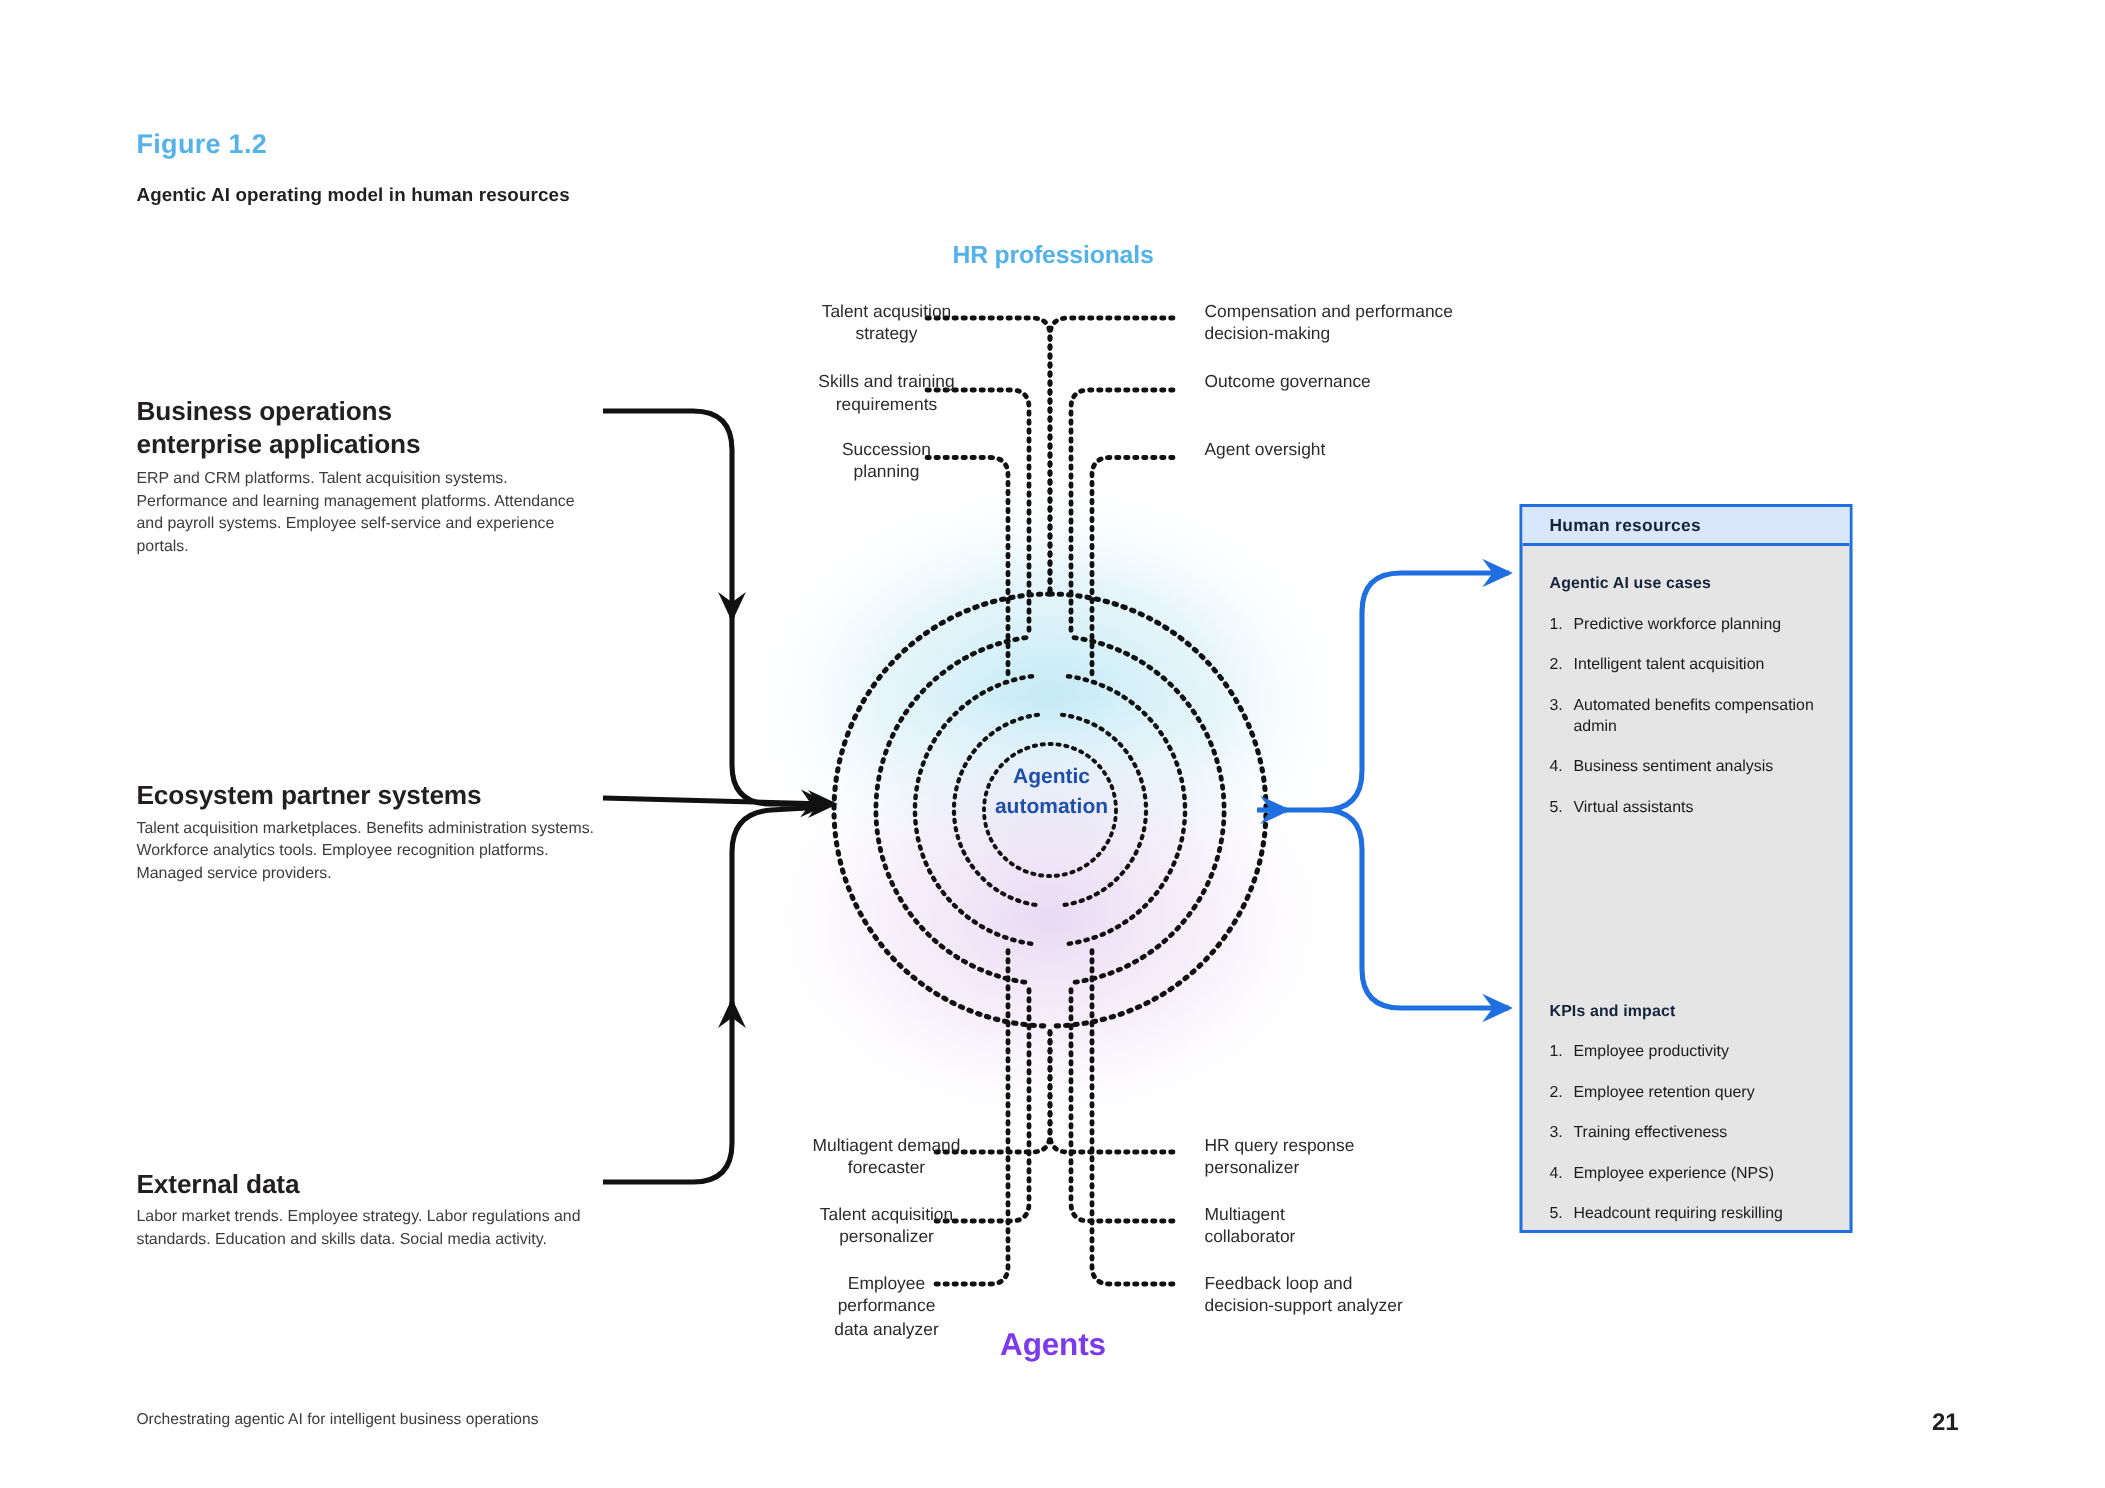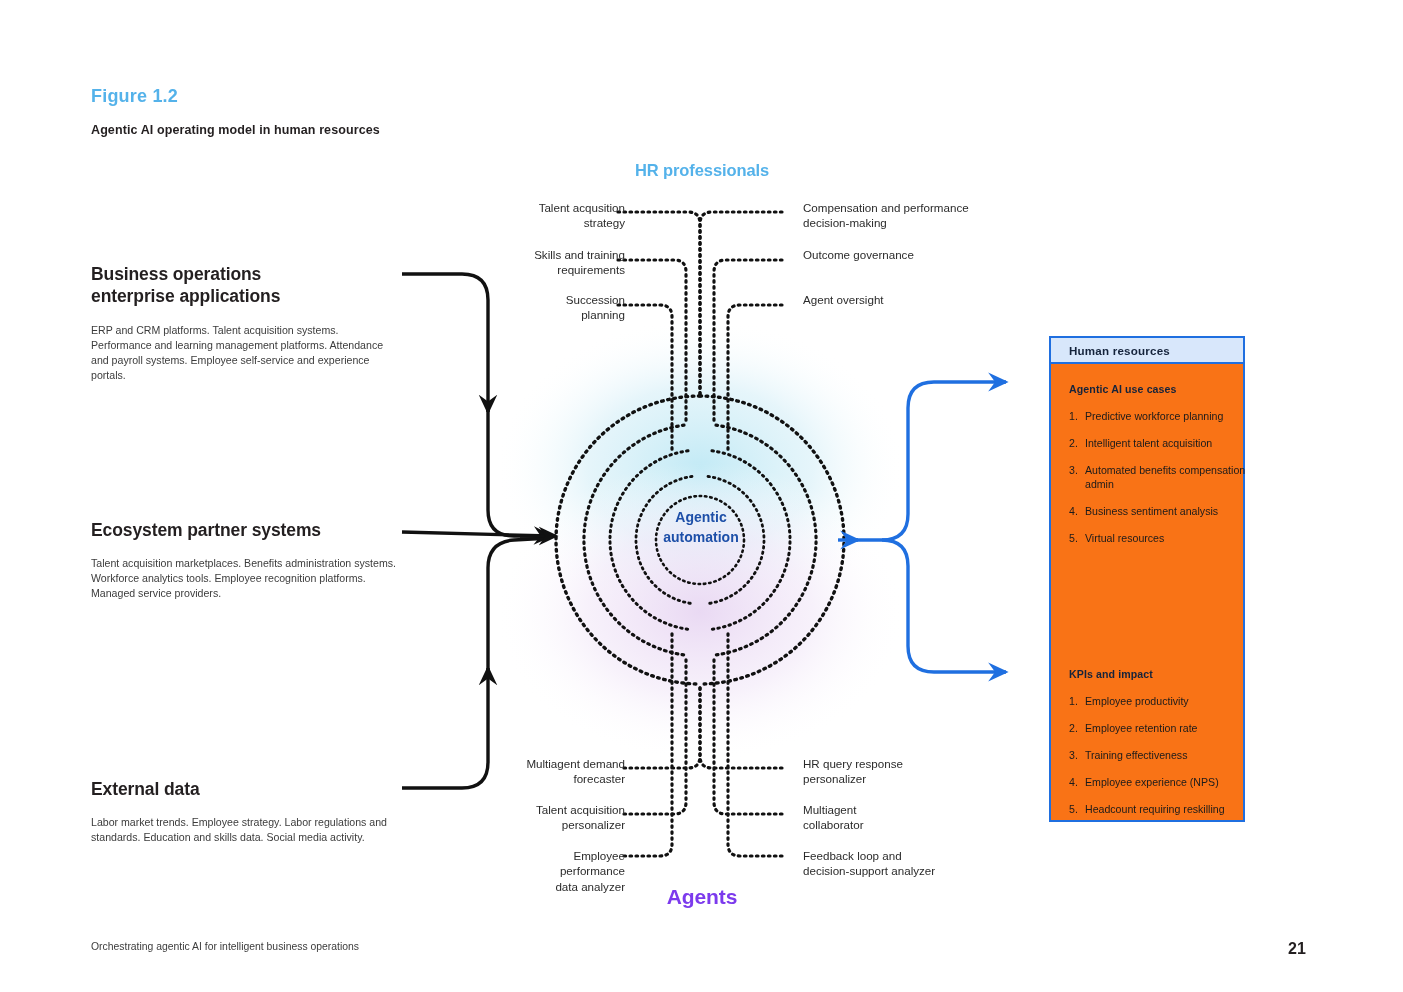--- a/index.html
+++ b/index.html
@@ -24,54 +24,54 @@
     font-size:12.5px;font-weight:bold;color:#231f20;letter-spacing:.1px;
   }
 
   
   .input-block{position:absolute;width:310px;}
   .input-block .ib-title{
     font-size:17.5px;font-weight:bold;color:#231f20;line-height:1.28;
     letter-spacing:-.1px;
   }
   .input-block .ib-body{
-    margin-top:15px;
+    margin-top:4px;
     font-size:10.6px;line-height:1.42;color:#3c3c3c;
   }
   #input-block-business{left:91px;top:263px;}
   #input-block-ecosystem{left:91px;top:519px;}
   #input-block-external{left:91px;top:778px;}
 
   
   #diagram-canvas{position:absolute;left:0;top:0;width:1403px;height:992px;}
 
   
   .node-label{
     position:absolute;font-size:11.6px;line-height:1.32;color:#2b2b2b;
   }
   .node-label.right{text-align:left;}
-  .node-label.left{text-align:right;}
+  .node-label.left{text-align:center;margin-left:24px;}
 
   #label-hr-professionals{
     position:absolute;left:626px;top:161px;width:152px;text-align:center;
     font-size:16.5px;font-weight:bold;color:#54b2ea;letter-spacing:-.1px;
   }
   #label-agents{
     position:absolute;left:647px;top:885px;width:110px;text-align:center;
     font-size:21px;font-weight:bold;color:#7c3aed;letter-spacing:-.1px;
   }
   #label-agentic-automation{
     position:absolute;left:640px;top:507px;width:122px;text-align:center;
     font-size:14px;font-weight:bold;color:#1d4fa8;line-height:1.44;
   }
 
   
   #outcome-panel{
-    position:absolute;left:1049px;top:336px;width:196px;height:486px;
-    border:2px solid #1f6fe0;background:#f97316;box-sizing:border-box;
+    position:absolute;left:1013px;top:336px;width:222px;height:486px;
+    border:2px solid #1f6fe0;background:#e5e5e5;box-sizing:border-box;
   }
   #outcome-panel-header{
     height:26px;border-bottom:2px solid #1f6fe0;background:#d8e7fb;
     display:flex;align-items:center;padding-left:18px;box-sizing:border-box;
   }
   #outcome-panel-title{font-size:11.6px;font-weight:bold;color:#15233b;letter-spacing:.2px;}
   .panel-section{position:absolute;left:18px;width:190px;}
   #section-usecases{top:45px;}
   #section-kpis{top:330px;}
   .section-heading{font-size:10.6px;font-weight:bold;color:#15233b;letter-spacing:.1px;margin-bottom:14px;}
@@ -295,35 +295,35 @@
         <li>
           <span class="num">3.</span>
           <span class="txt">Automated benefits compensation admin</span>
         </li>
         <li>
           <span class="num">4.</span>
           <span class="txt">Business sentiment analysis</span>
         </li>
         <li>
           <span class="num">5.</span>
-          <span class="txt">Virtual resources</span>
+          <span class="txt">Virtual assistants</span>
         </li>
       </ul>
     </div>
 
     <div class="panel-section" id="section-kpis">
       <div class="section-heading">KPIs and impact</div>
       <ul class="section-list">
         <li>
           <span class="num">1.</span>
           <span class="txt">Employee productivity</span>
         </li>
         <li>
           <span class="num">2.</span>
-          <span class="txt">Employee retention rate</span>
+          <span class="txt">Employee retention query</span>
         </li>
         <li>
           <span class="num">3.</span>
           <span class="txt">Training effectiveness</span>
         </li>
         <li>
           <span class="num">4.</span>
           <span class="txt">Employee experience (NPS)</span>
         </li>
         <li>

